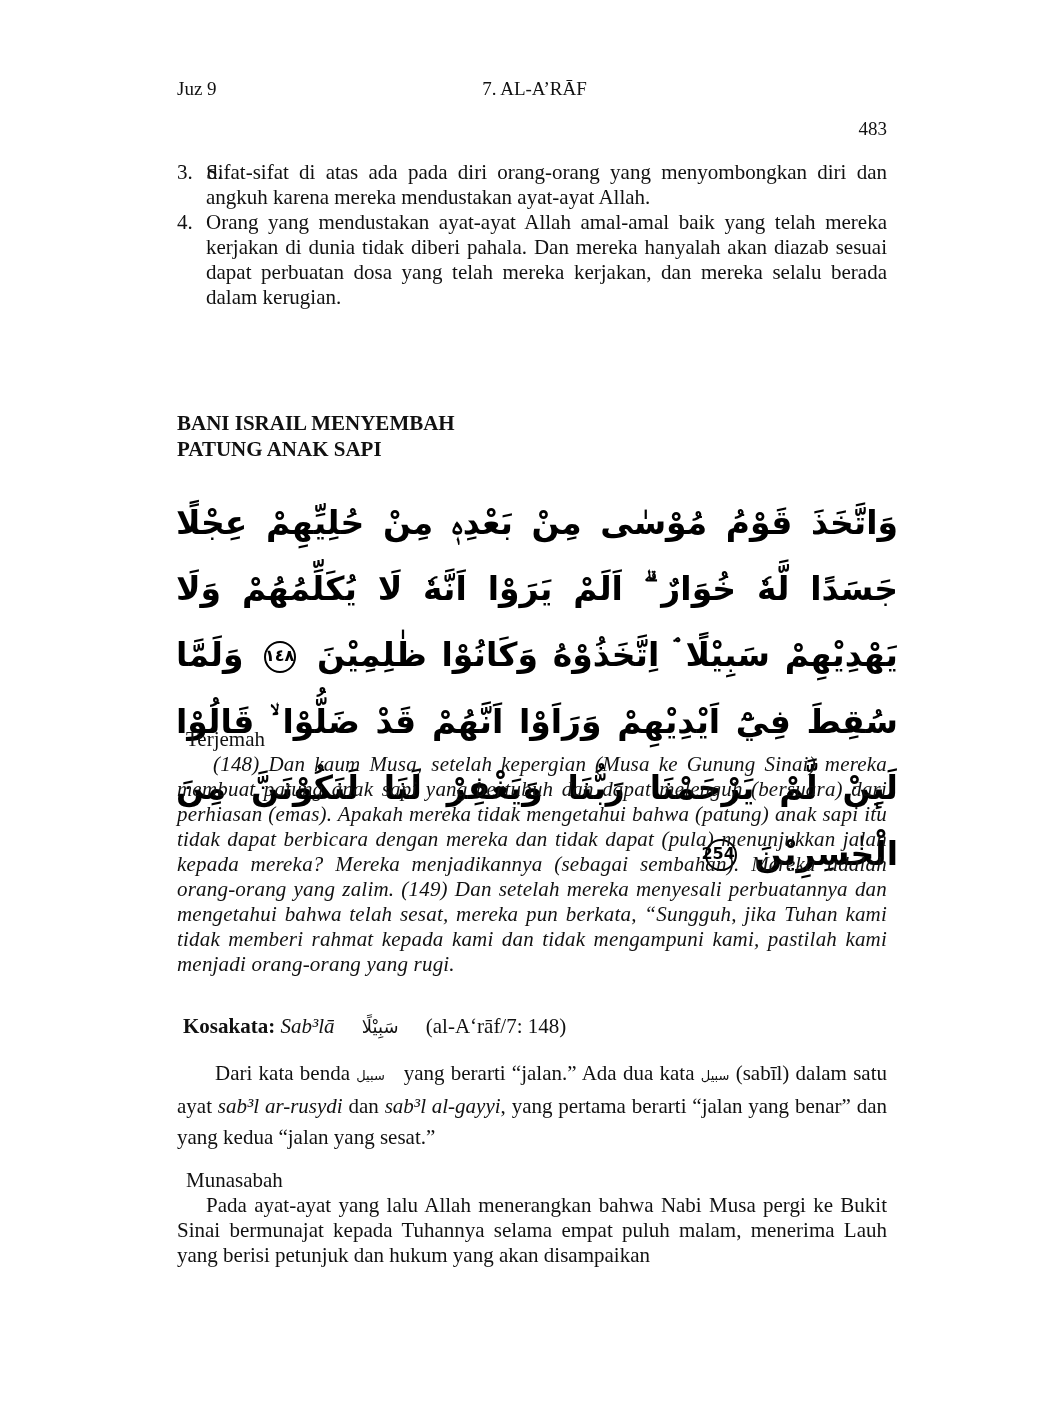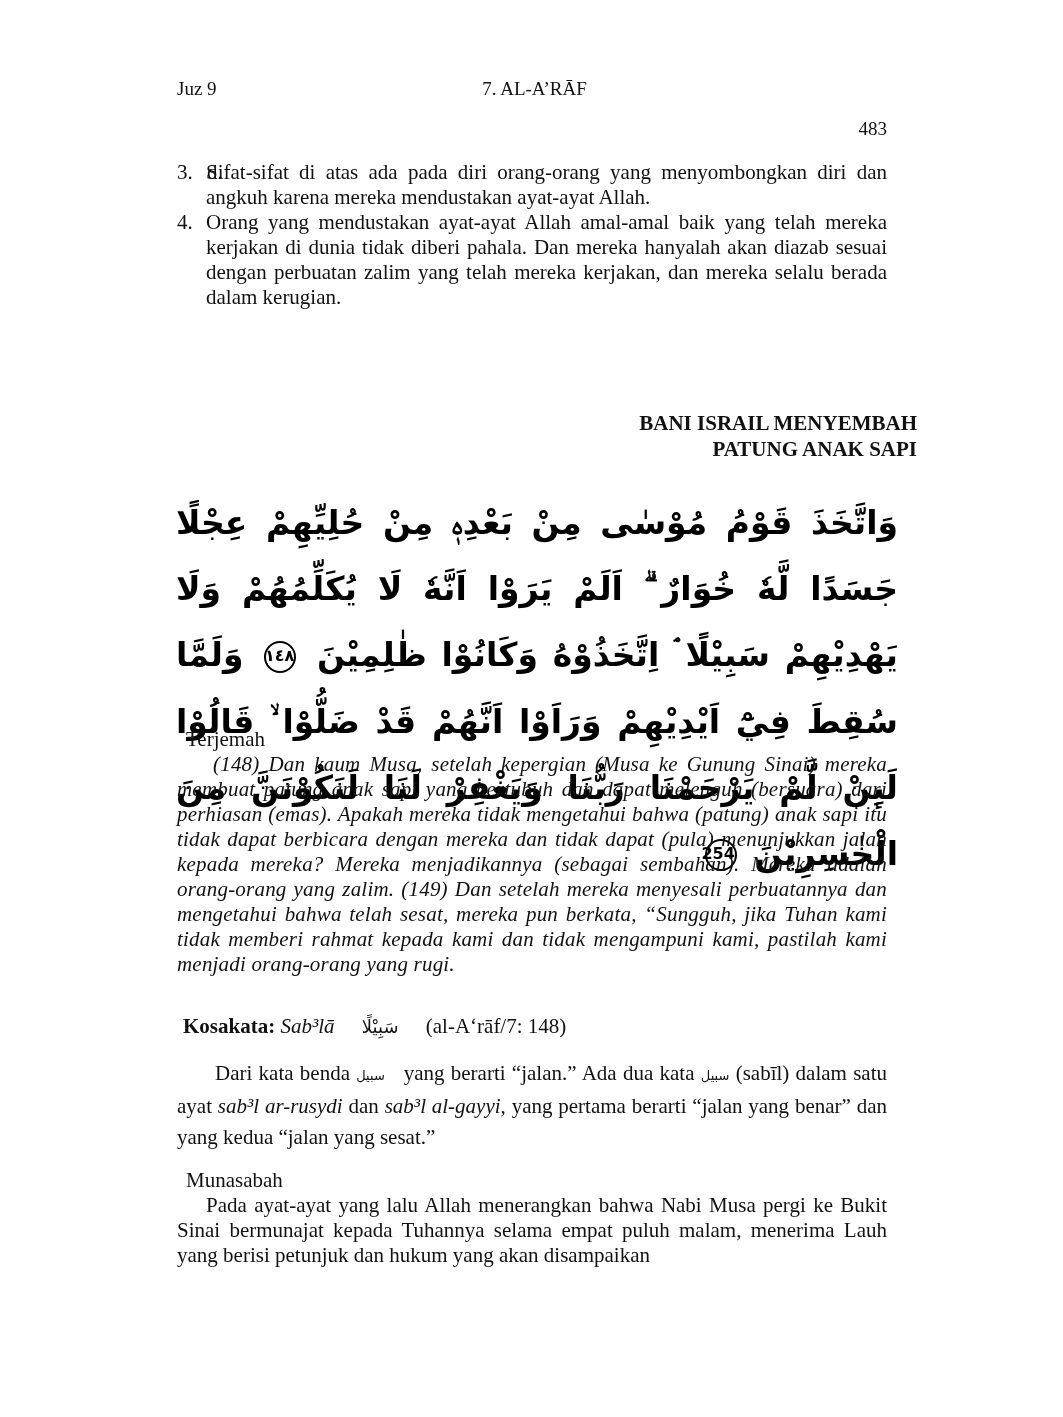--- a/index.html
+++ b/index.html
@@ -53,21 +53,21 @@
       top: 0;
     }
     .list-item.sub .num { left: 30px; }
     .list-item.sub { padding-left: 59px; }
 
     .section-title {
       position: absolute;
       top: 410px;
       left: 177px;
       width: 740px;
-      text-align: right;
+      text-align: left;
       font-weight: bold;
       font-size: 21px;
       line-height: 26px;
     }
 
     .arabic-block {
       position: absolute;
       top: 490px;
       left: 176px;
       width: 722px;
@@ -146,21 +146,21 @@
   <div class="block" style="top:160px;">
     <div class="list-item sub">
       <span class="num">d.</span>
     </div>
     <div class="list-item">
       <span class="num">3.</span>
       <span>Sifat-sifat di atas ada pada diri orang-orang yang menyombongkan diri dan angkuh karena mereka mendustakan ayat-ayat Allah.</span>
     </div>
     <div class="list-item">
       <span class="num">4.</span>
-      <span>Orang yang mendustakan ayat-ayat Allah amal-amal baik yang telah mereka kerjakan di dunia tidak diberi pahala. Dan mereka hanyalah akan diazab sesuai dengan perbuatan zalim yang telah mereka kerjakan, dan mereka selalu berada dalam kerugian.</span>
+      <span>Orang yang mendustakan ayat-ayat Allah amal-amal baik yang telah mereka kerjakan di dunia tidak diberi pahala. Dan mereka hanyalah akan diazab sesuai dapat perbuatan dosa yang telah mereka kerjakan, dan mereka selalu berada dalam kerugian.</span>
     </div>
   </div>
 
   <div class="section-title">
     <div>BANI ISRAIL MENYEMBAH</div>
     <div>PATUNG ANAK SAPI</div>
   </div>
 
   <div class="arabic-block">
     <span>وَاتَّخَذَ قَوْمُ مُوْسٰى مِنْ بَعْدِهٖ مِنْ حُلِيِّهِمْ عِجْلًا جَسَدًا لَّهٗ خُوَارٌ ۗ اَلَمْ يَرَوْا اَنَّهٗ لَا يُكَلِّمُهُمْ وَلَا يَهْدِيْهِمْ سَبِيْلًا ۘ اِتَّخَذُوْهُ وَكَانُوْا ظٰلِمِيْنَ</span>

